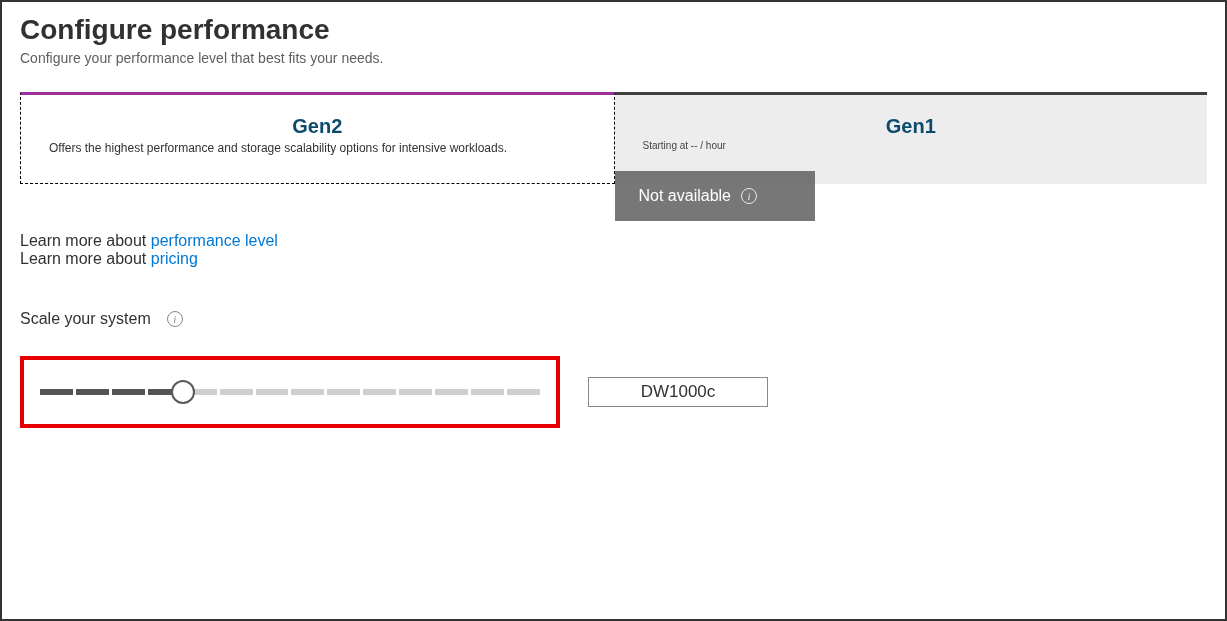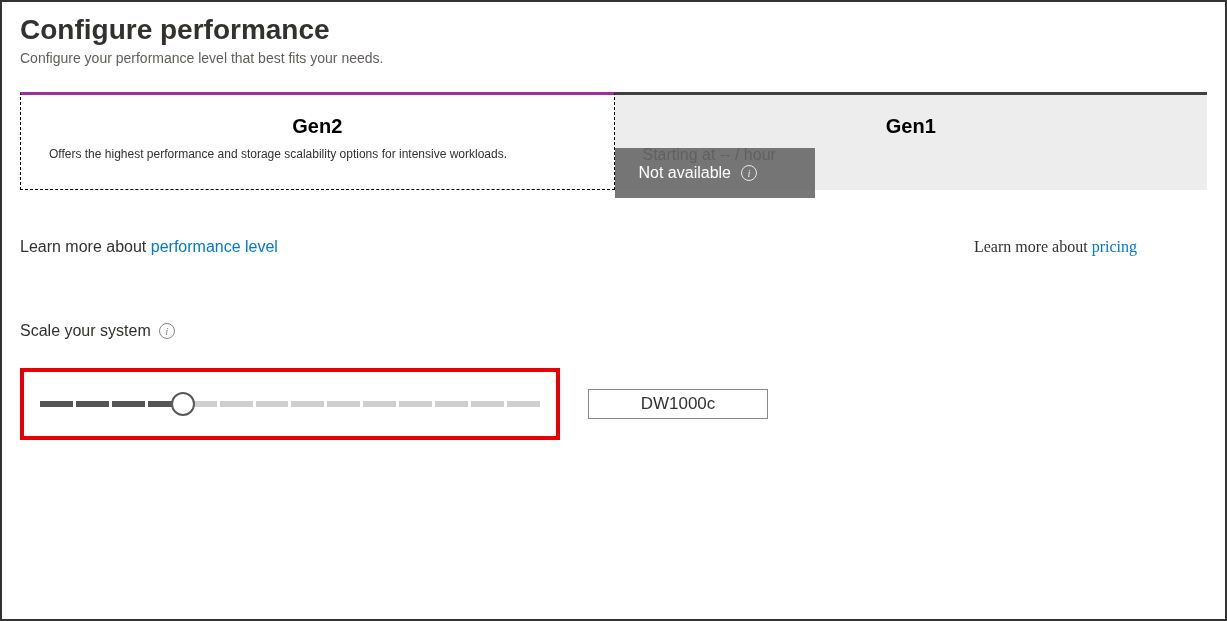--- a/index.html
+++ b/index.html
@@ -38,67 +38,67 @@
       background: #fff;
     }
     .option-card.unselected {
       border-top: 3px solid #404040;
       background: #ededed;
     }
     .option-title {
       font-size: 20px;
       font-weight: 700;
       text-align: center;
-      margin-bottom: 8px;
-      color: #000000;
+      margin-bottom: 2px;
+      color: #0c4a6e;
     }
     .option-desc {
       font-size: 12px;
       color: #323130;
       line-height: 1.45;
     }
     .option-card.unselected .option-desc {
       color: #777;
     }
     .overlay-badge {
       position: absolute;
-      top: 53px;
+      top: 76px;
       left: 0;
       background: rgba(100,100,100,0.88);
       color: #fff;
       font-size: 16px;
       padding: 16px 24px 16px 24px;
       display: flex;
       align-items: center;
       gap: 10px;
       width: 200px;
     }
     .option-price {
-      font-size: 16px;
+      font-size: 10px;
       color: #444;
     }
     .learn-row {
       display: flex;
       justify-content: space-between;
       margin-top: 48px;
       font-size: 16px;
+      flex-direction: column;
     }
     .learn-row .right-learn {
       margin-right: 70px;
-      font-family: Liberation Serif, serif;
     }
     .link {
       color: #0078d4;
       cursor: pointer;
     }
     .scale-label-row {
       display: flex;
       align-items: center;
-      gap: 8px;
-      margin-top: 66px;
+      gap: 16px;
+      margin-top: 42px;
       font-size: 16px;
       color: #323130;
     }
     .info-icon {
       display: inline-flex;
       width: 16px;
       height: 16px;
       border: 1.3px solid #888;
       border-radius: 50%;
       align-items: center;

